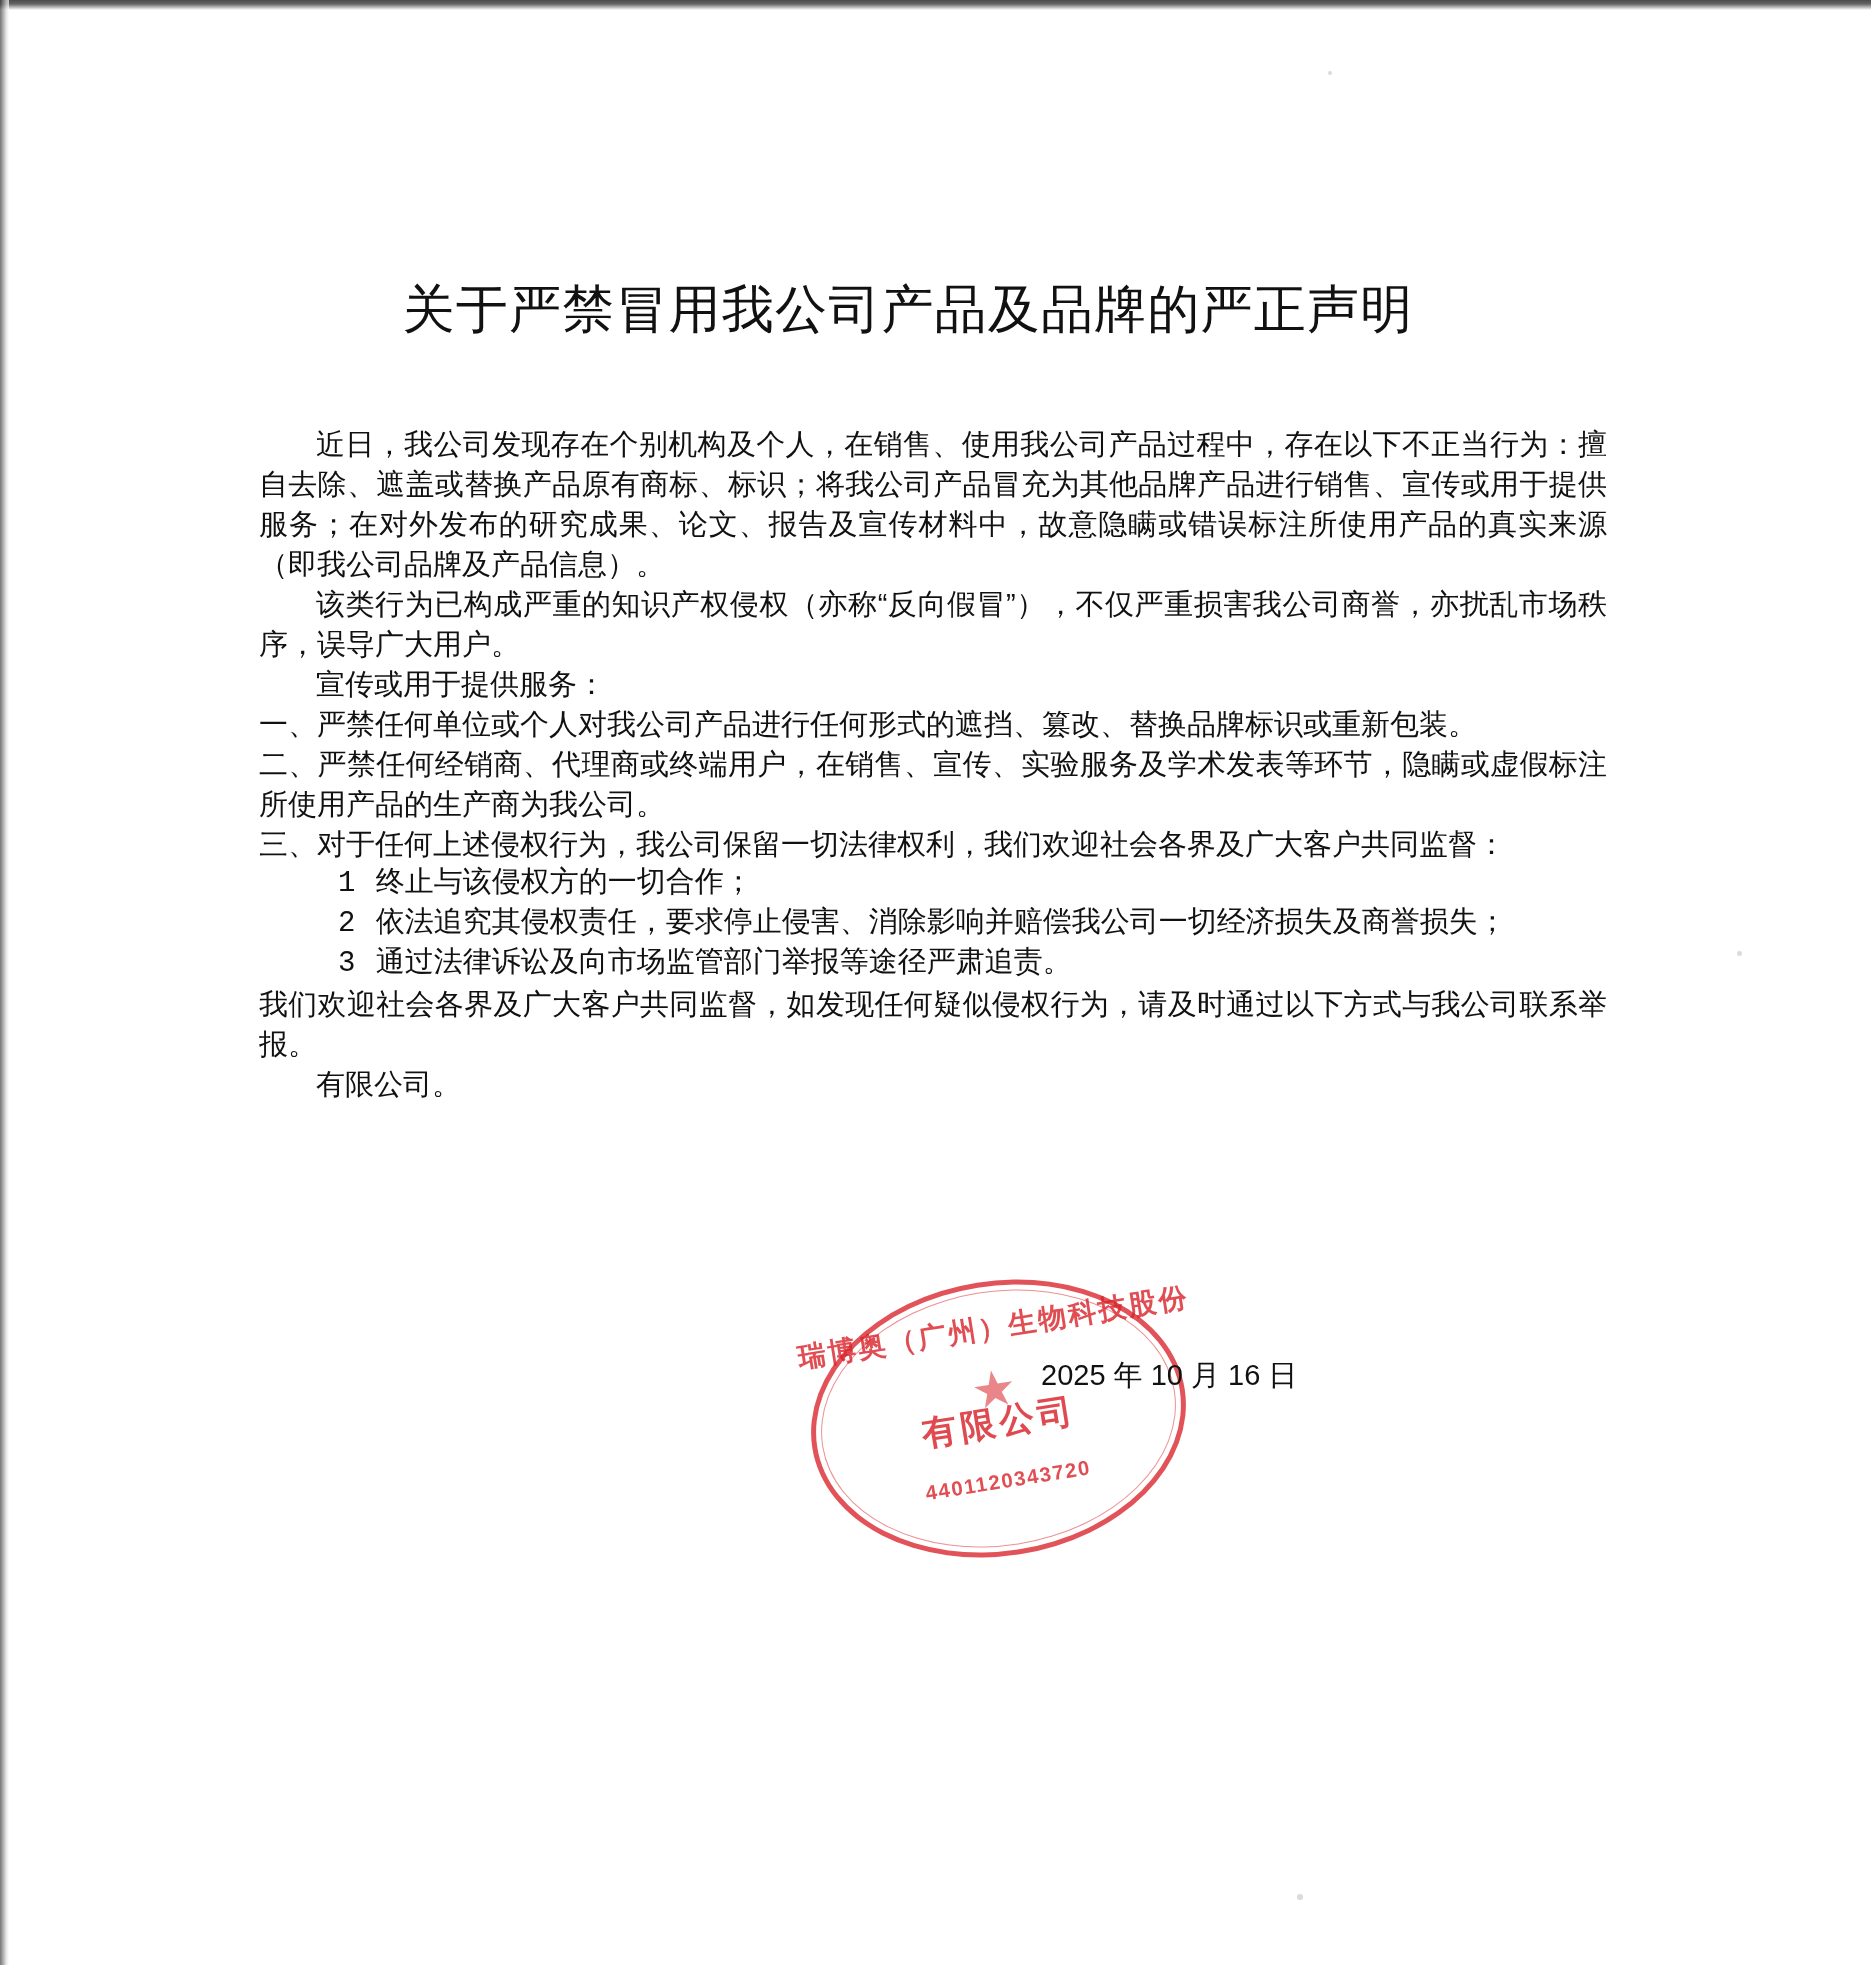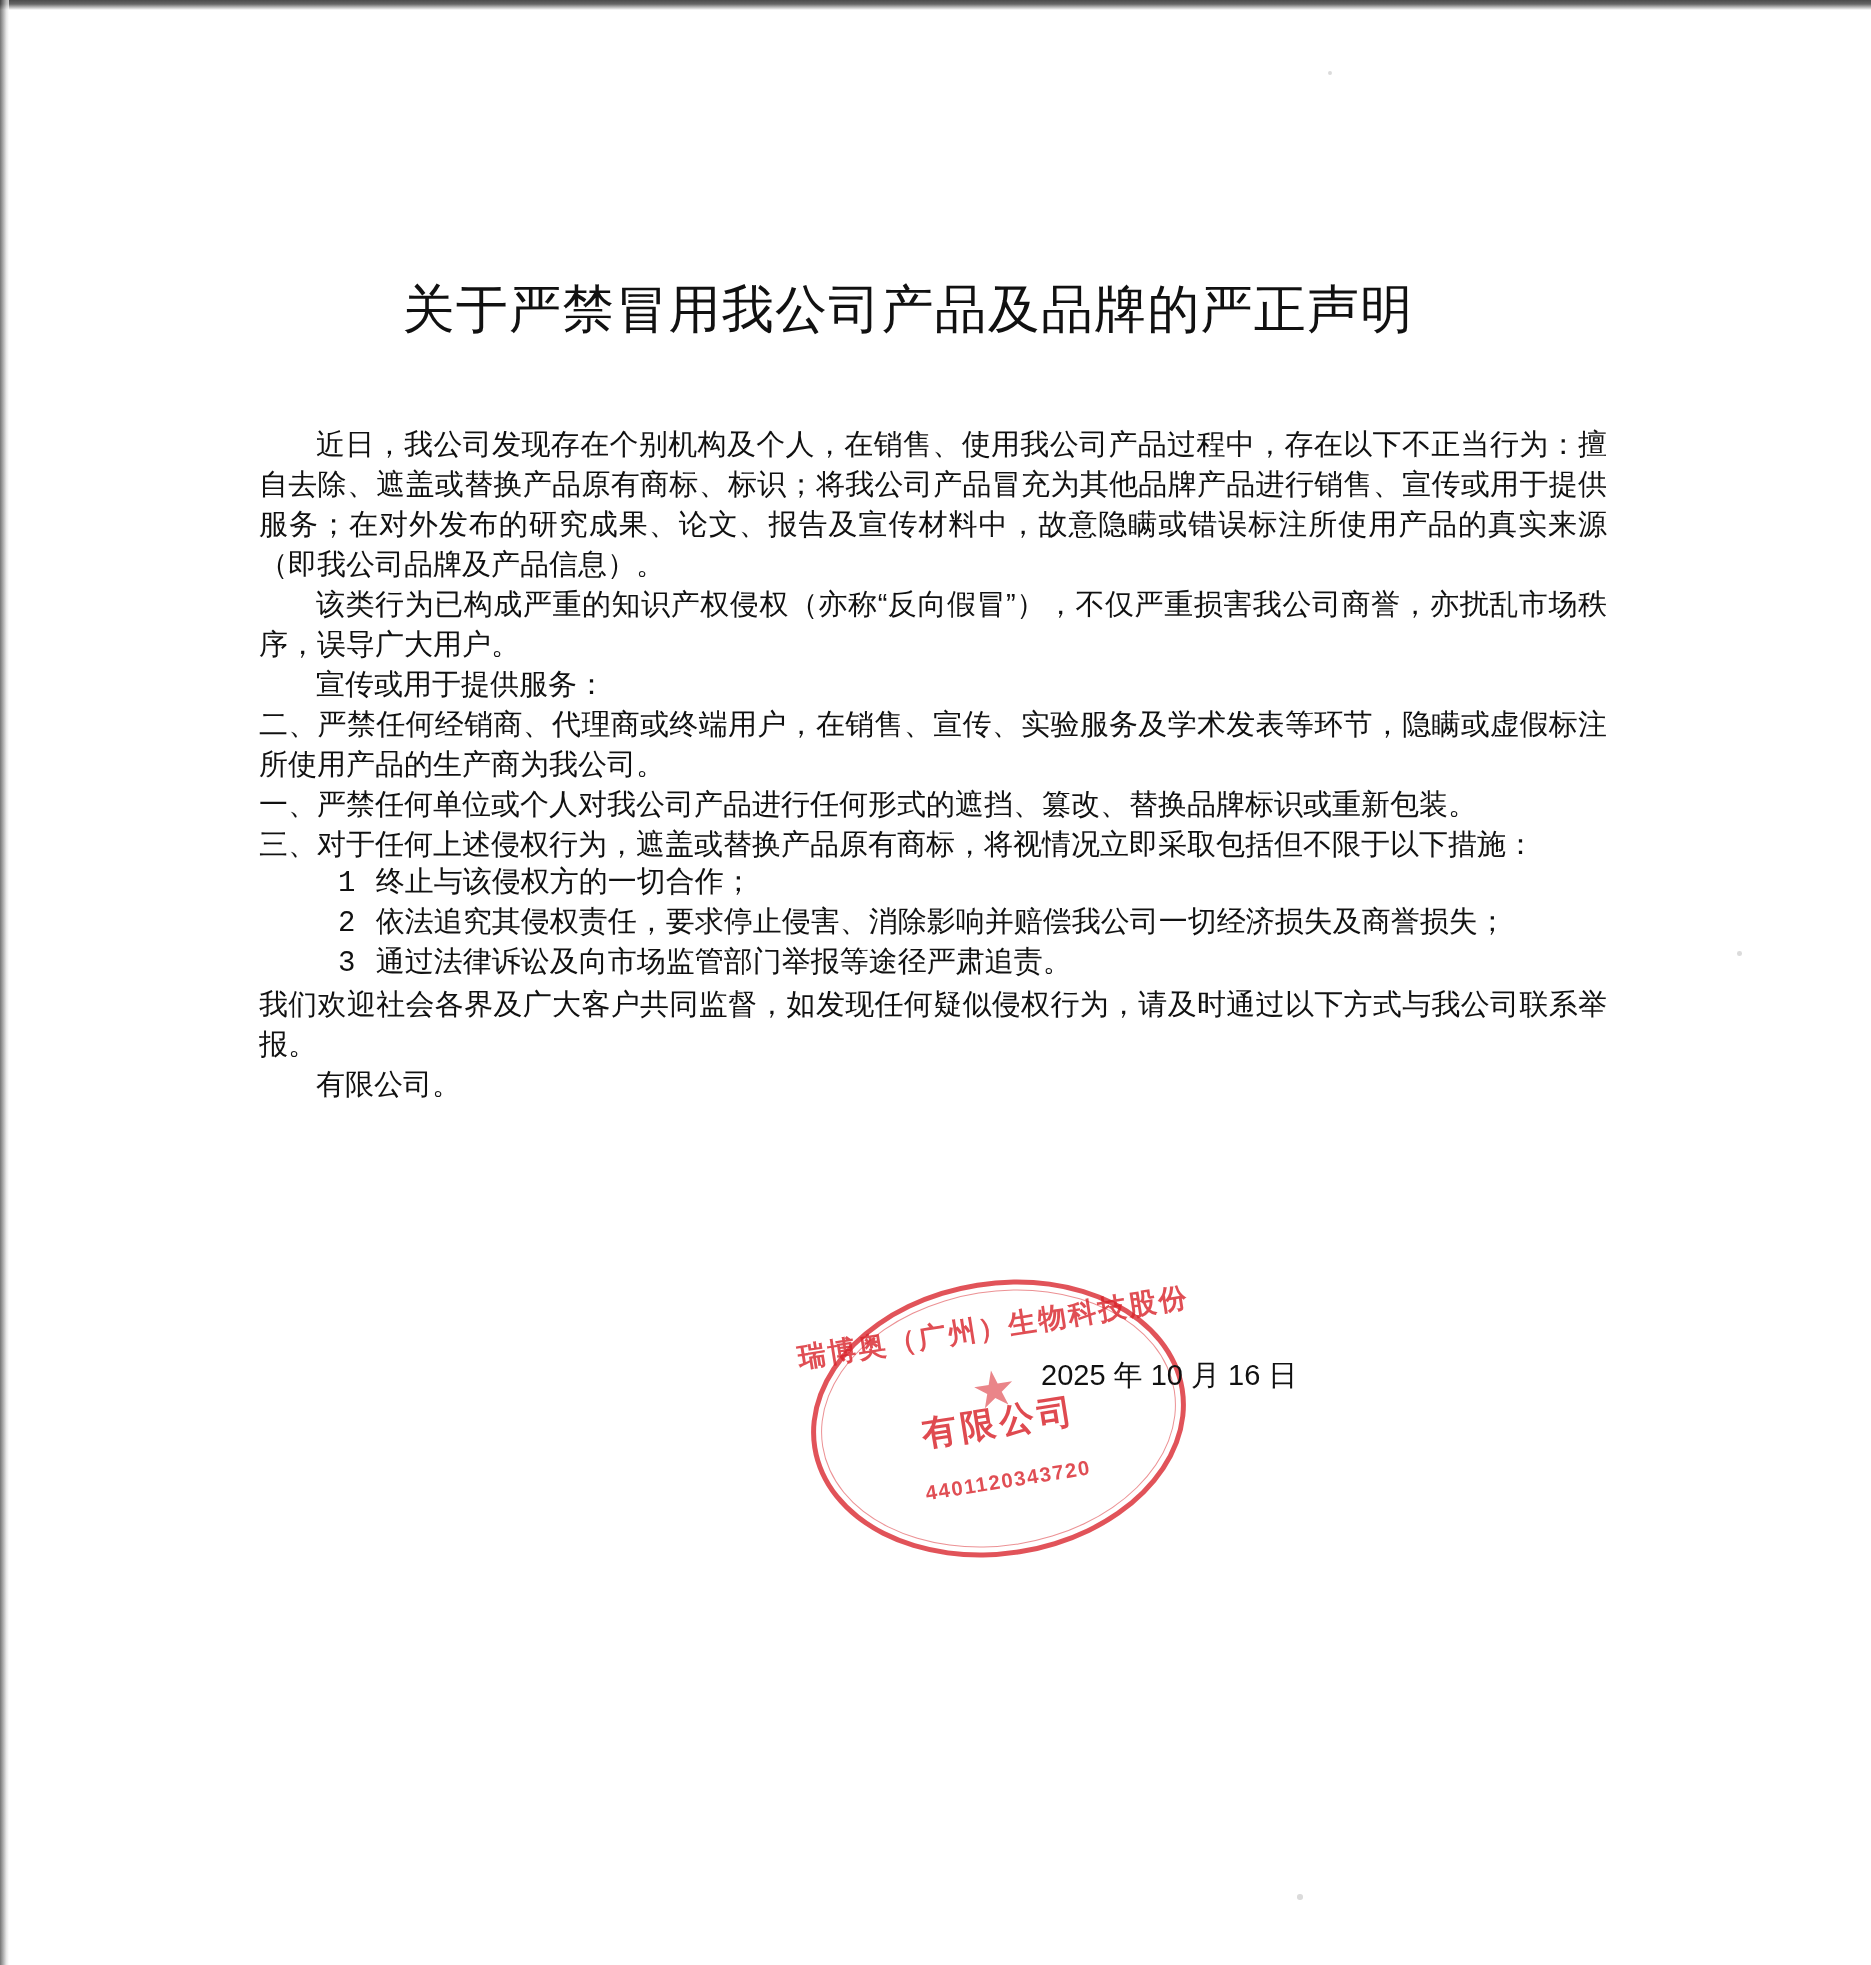--- a/index.html
+++ b/index.html
@@ -198,25 +198,25 @@
     <div class="title">关于严禁冒用我公司产品及品牌的严正声明</div>
 
     <div class="body-block">
 
       <p class="para">近日，我公司发现存在个别机构及个人，在销售、使用我公司产品过程中，存在以下不正当行为：擅自去除、遮盖或替换产品原有商标、标识；将我公司产品冒充为其他品牌产品进行销售、宣传或用于提供服务；在对外发布的研究成果、论文、报告及宣传材料中，故意隐瞒或错误标注所使用产品的真实来源（即我公司品牌及产品信息）。</p>
 
       <p class="para">该类行为已构成严重的知识产权侵权（亦称“反向假冒”），不仅严重损害我公司商誉，亦扰乱市场秩序，误导广大用户。</p>
 
       <p class="para">宣传或用于提供服务：</p>
 
+      <p class="clause">一、严禁任何单位或个人对我公司产品进行任何形式的遮挡、篡改、替换品牌标识或重新包装。</p>
+
       <p class="clause">二、严禁任何经销商、代理商或终端用户，在销售、宣传、实验服务及学术发表等环节，隐瞒或虚假标注所使用产品的生产商为我公司。</p>
 
-      <p class="clause">一、严禁任何单位或个人对我公司产品进行任何形式的遮挡、篡改、替换品牌标识或重新包装。</p>
-
-      <p class="clause">三、对于任何上述侵权行为，遮盖或替换产品原有商标，将视情况立即采取包括但不限于以下措施：</p>
+      <p class="clause">三、对于任何上述侵权行为，我公司保留一切法律权利，我们欢迎社会各界及广大客户共同监督：</p>
 
       <p class="sub-item">
         <span class="sub-num">1</span>
         <span>终止与该侵权方的一切合作；</span>
       </p>
 
       <p class="sub-item">
         <span class="sub-num">2</span>
         <span>依法追究其侵权责任，要求停止侵害、消除影响并赔偿我公司一切经济损失及商誉损失；</span>
       </p>

